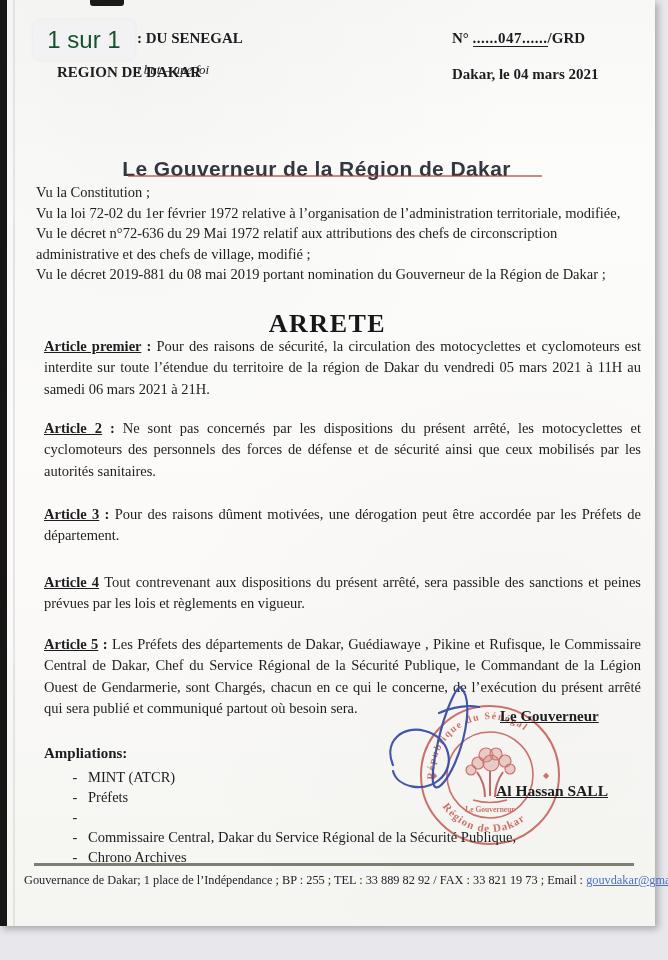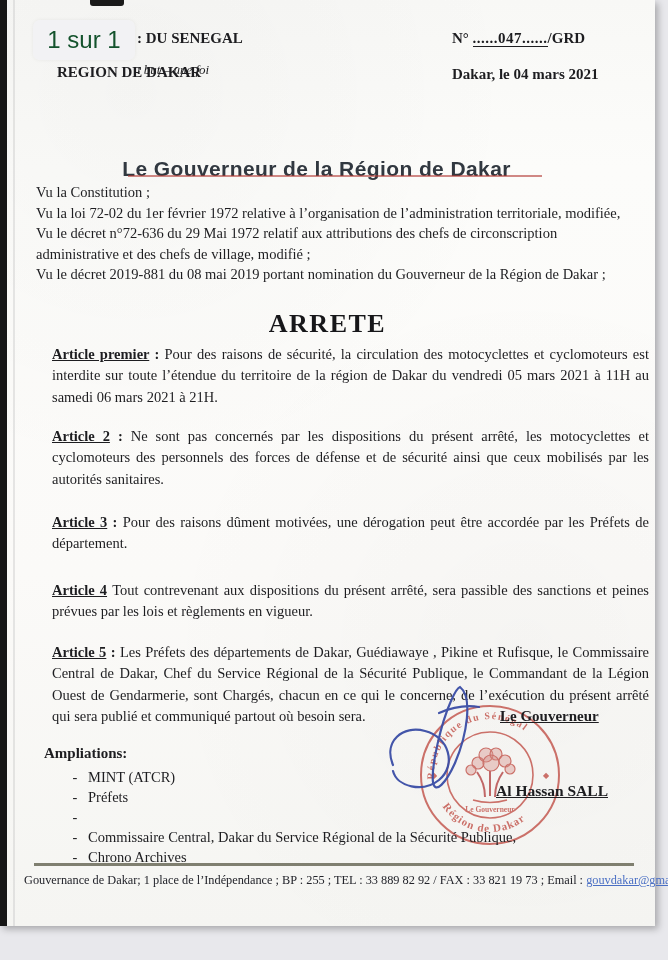--- a/index.html
+++ b/index.html
@@ -62,21 +62,21 @@
   
   .visas{position:absolute;left:36px;top:182px;width:598px;font-size:14.5px;line-height:1.42;}
   .visas p{margin:0;}
 
   .arrete-heading{
     position:absolute;left:0;top:309px;width:655px;text-align:center;
     font-size:26px;font-weight:bold;letter-spacing:1.5px;color:#17171a;
   }
 
   
-  .article{position:absolute;left:36px;width:597px;font-size:14.5px;line-height:1.47;text-align:justify;margin:16px;}
+  .article{position:absolute;left:36px;width:597px;font-size:14.5px;line-height:1.47;text-align:justify;margin:8px;}
   .art-1{top:328px;}
   .art-2{top:410px;}
   .art-3{top:496px;}
   .art-4{top:564px;}
   .art-5{top:626px;}
   .art-label{font-weight:bold;text-decoration:underline;}
   .art-sep{font-weight:bold;}
 
   
   .seal-svg{position:absolute;left:383px;top:683px;width:215px;height:170px;z-index:2;}

